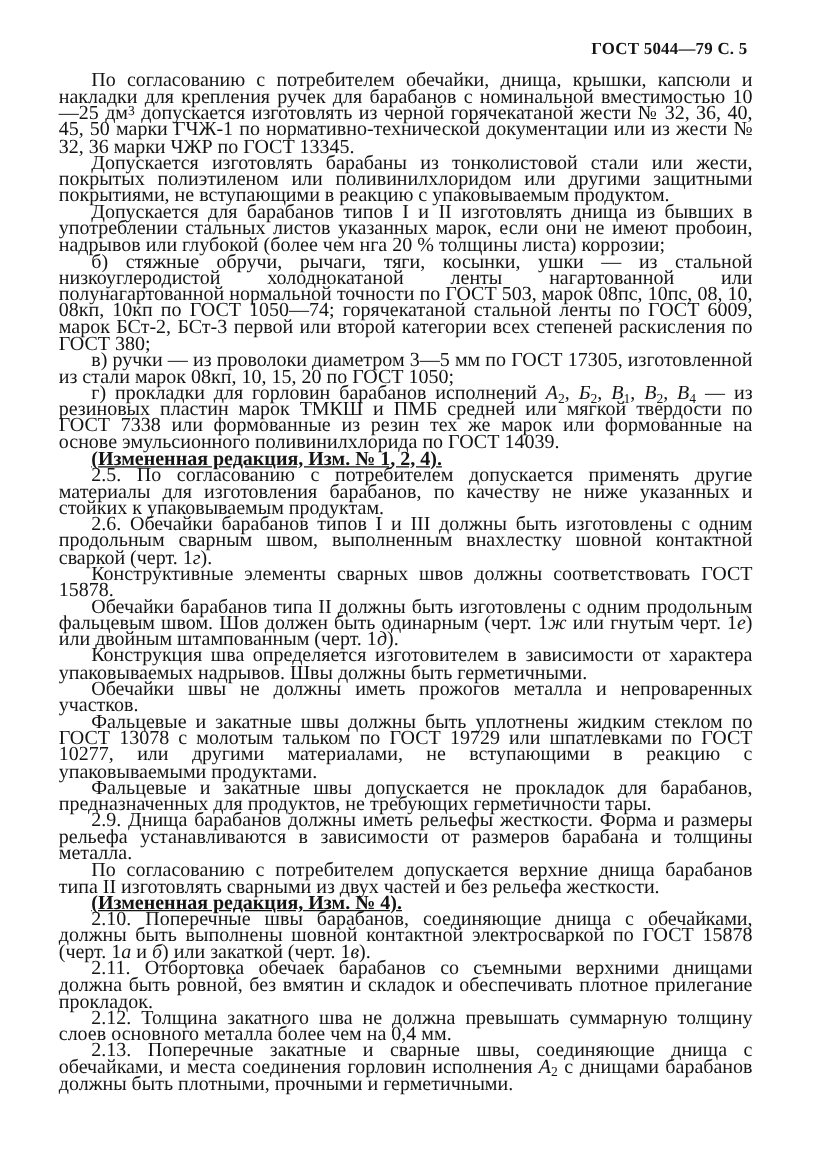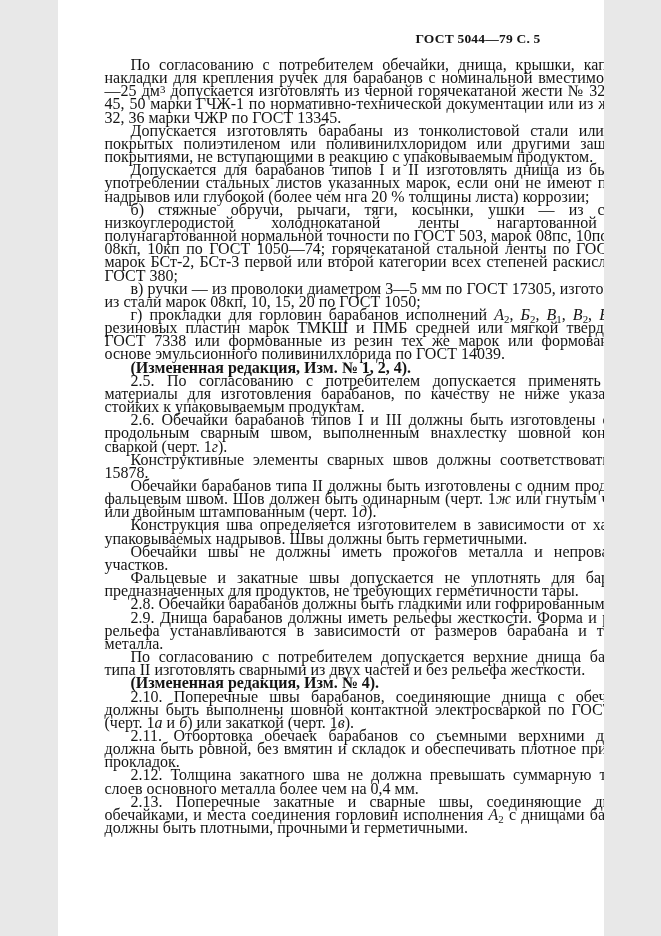--- a/index.html
+++ b/index.html
@@ -1,18 +1,18 @@
 <!DOCTYPE html>
 <html><head>
 <meta charset="utf-8">
 <style>
   html, body { margin: 0; padding: 0; background: #e8e8e8; }
   .page {
     position: relative;
-    width: 546px;
+    width: 661px;
     height: 936px;
     margin: 0 auto;
     background: #ffffff;
     color: #141414;
     font-family: "Liberation Serif", "DejaVu Serif", serif;
     overflow: hidden;
   }
   .page-header {
     position: absolute;
     top: 31px;
@@ -28,21 +28,21 @@
     top: 58px;
     width: 555px;
     font-size: 16px;
     line-height: 13.15px;
     text-align: justify;
   }
   .para {
     margin: 0;
     text-indent: 26px;
   }
-  .para.bold { font-weight: bold; }
+  .para.bold { font-weight: bold; text-decoration: underline; }
   .content sup, .content sub {
     font-size: 68%;
     line-height: 0;
     position: relative;
   }
   .content sup { top: -0.35em; vertical-align: baseline; }
   .content sub { top: 0.28em; vertical-align: baseline; }
   .content i { font-style: italic; }
 </style>
 </head>
@@ -57,22 +57,22 @@
       <p class="para">б) стяжные обручи, рычаги, тяги, косынки, ушки — из стальной низкоуглеродистой холоднокатаной ленты нагартованной или полунагартованной нормальной точности по ГОСТ 503, марок 08пс, 10пс, 08, 10, 08кп, 10кп по ГОСТ 1050—74; горячекатаной стальной ленты по ГОСТ 6009, марок БСт-2, БСт-3 первой или второй категории всех степеней раскисления по ГОСТ 380;</p>
       <p class="para">в) ручки — из проволоки диаметром 3—5 мм по ГОСТ 17305, изготовленной из стали марок 08кп, 10, 15, 20 по ГОСТ 1050;</p>
       <p class="para">г) прокладки для горловин барабанов исполнений <i>А</i><sub>2</sub>, <i>Б</i><sub>2</sub>, <i>В</i><sub>1</sub>, <i>В</i><sub>2</sub>, <i>В</i><sub>4</sub> — из резиновых пластин марок ТМКШ и ПМБ средней или мягкой твердости по ГОСТ 7338 или формованные из резин тех же марок или формованные на основе эмульсионного поливинилхлорида по ГОСТ 14039.</p>
       <p class="para bold">(Измененная редакция, Изм. № 1, 2, 4).</p>
       <p class="para">2.5. По согласованию с потребителем допускается применять другие материалы для изготовления барабанов, по качеству не ниже указанных и стойких к упаковываемым продуктам.</p>
       <p class="para">2.6. Обечайки барабанов типов I и III должны быть изготовлены с одним продольным сварным швом, выполненным внахлестку шовной контактной сваркой (черт. 1<i>г</i>).</p>
       <p class="para">Конструктивные элементы сварных швов должны соответствовать ГОСТ 15878.</p>
       <p class="para">Обечайки барабанов типа II должны быть изготовлены с одним продольным фальцевым швом. Шов должен быть одинарным (черт. 1<i>ж</i> или гнутым черт. 1<i>е</i>) или двойным штампованным (черт. 1<i>д</i>).</p>
       <p class="para">Конструкция шва определяется изготовителем в зависимости от характера упаковываемых надрывов. Швы должны быть герметичными.</p>
       <p class="para">Обечайки швы не должны иметь прожогов металла и непроваренных участков.</p>
-      <p class="para">Фальцевые и закатные швы допускается не уплотнять для барабанов, предназначенных для продуктов, не требующих герметичности тары.</p>
-      <p class="para">2.8. Обечайки барабанов должны быть гладкими или гофрированными.</p>
+      <p class="para">Фальцевые и закатные швы должны быть уплотнены жидким стеклом по ГОСТ 13078 с молотым тальком по ГОСТ 19729 или шпатлевками по ГОСТ 10277, или другими материалами, не вступающими в реакцию с упаковываемыми продуктами.</p>
+      <p class="para">Фальцевые и закатные швы допускается не прокладок для барабанов, предназначенных для продуктов, не требующих герметичности тары.</p>
       <p class="para">2.9. Днища барабанов должны иметь рельефы жесткости. Форма и размеры рельефа устанавливаются в зависимости от размеров барабана и толщины металла.</p>
       <p class="para">По согласованию с потребителем допускается верхние днища барабанов типа II изготовлять сварными из двух частей и без рельефа жесткости.</p>
       <p class="para bold">(Измененная редакция, Изм. № 4).</p>
       <p class="para">2.10. Поперечные швы барабанов, соединяющие днища с обечайками, должны быть выполнены шовной контактной электросваркой по ГОСТ 15878 (черт. 1<i>а</i> и <i>б</i>) или закаткой (черт. 1<i>в</i>).</p>
       <p class="para">2.11. Отбортовка обечаек барабанов со съемными верхними днищами должна быть ровной, без вмятин и складок и обеспечивать плотное прилегание прокладок.</p>
       <p class="para">2.12. Толщина закатного шва не должна превышать суммарную толщину слоев основного металла более чем на 0,4 мм.</p>
       <p class="para">2.13. Поперечные закатные и сварные швы, соединяющие днища с обечайками, и места соединения горловин исполнения <i>А</i><sub>2</sub> с днищами барабанов должны быть плотными, прочными и герметичными.</p>
     </div>
 </div>
 

